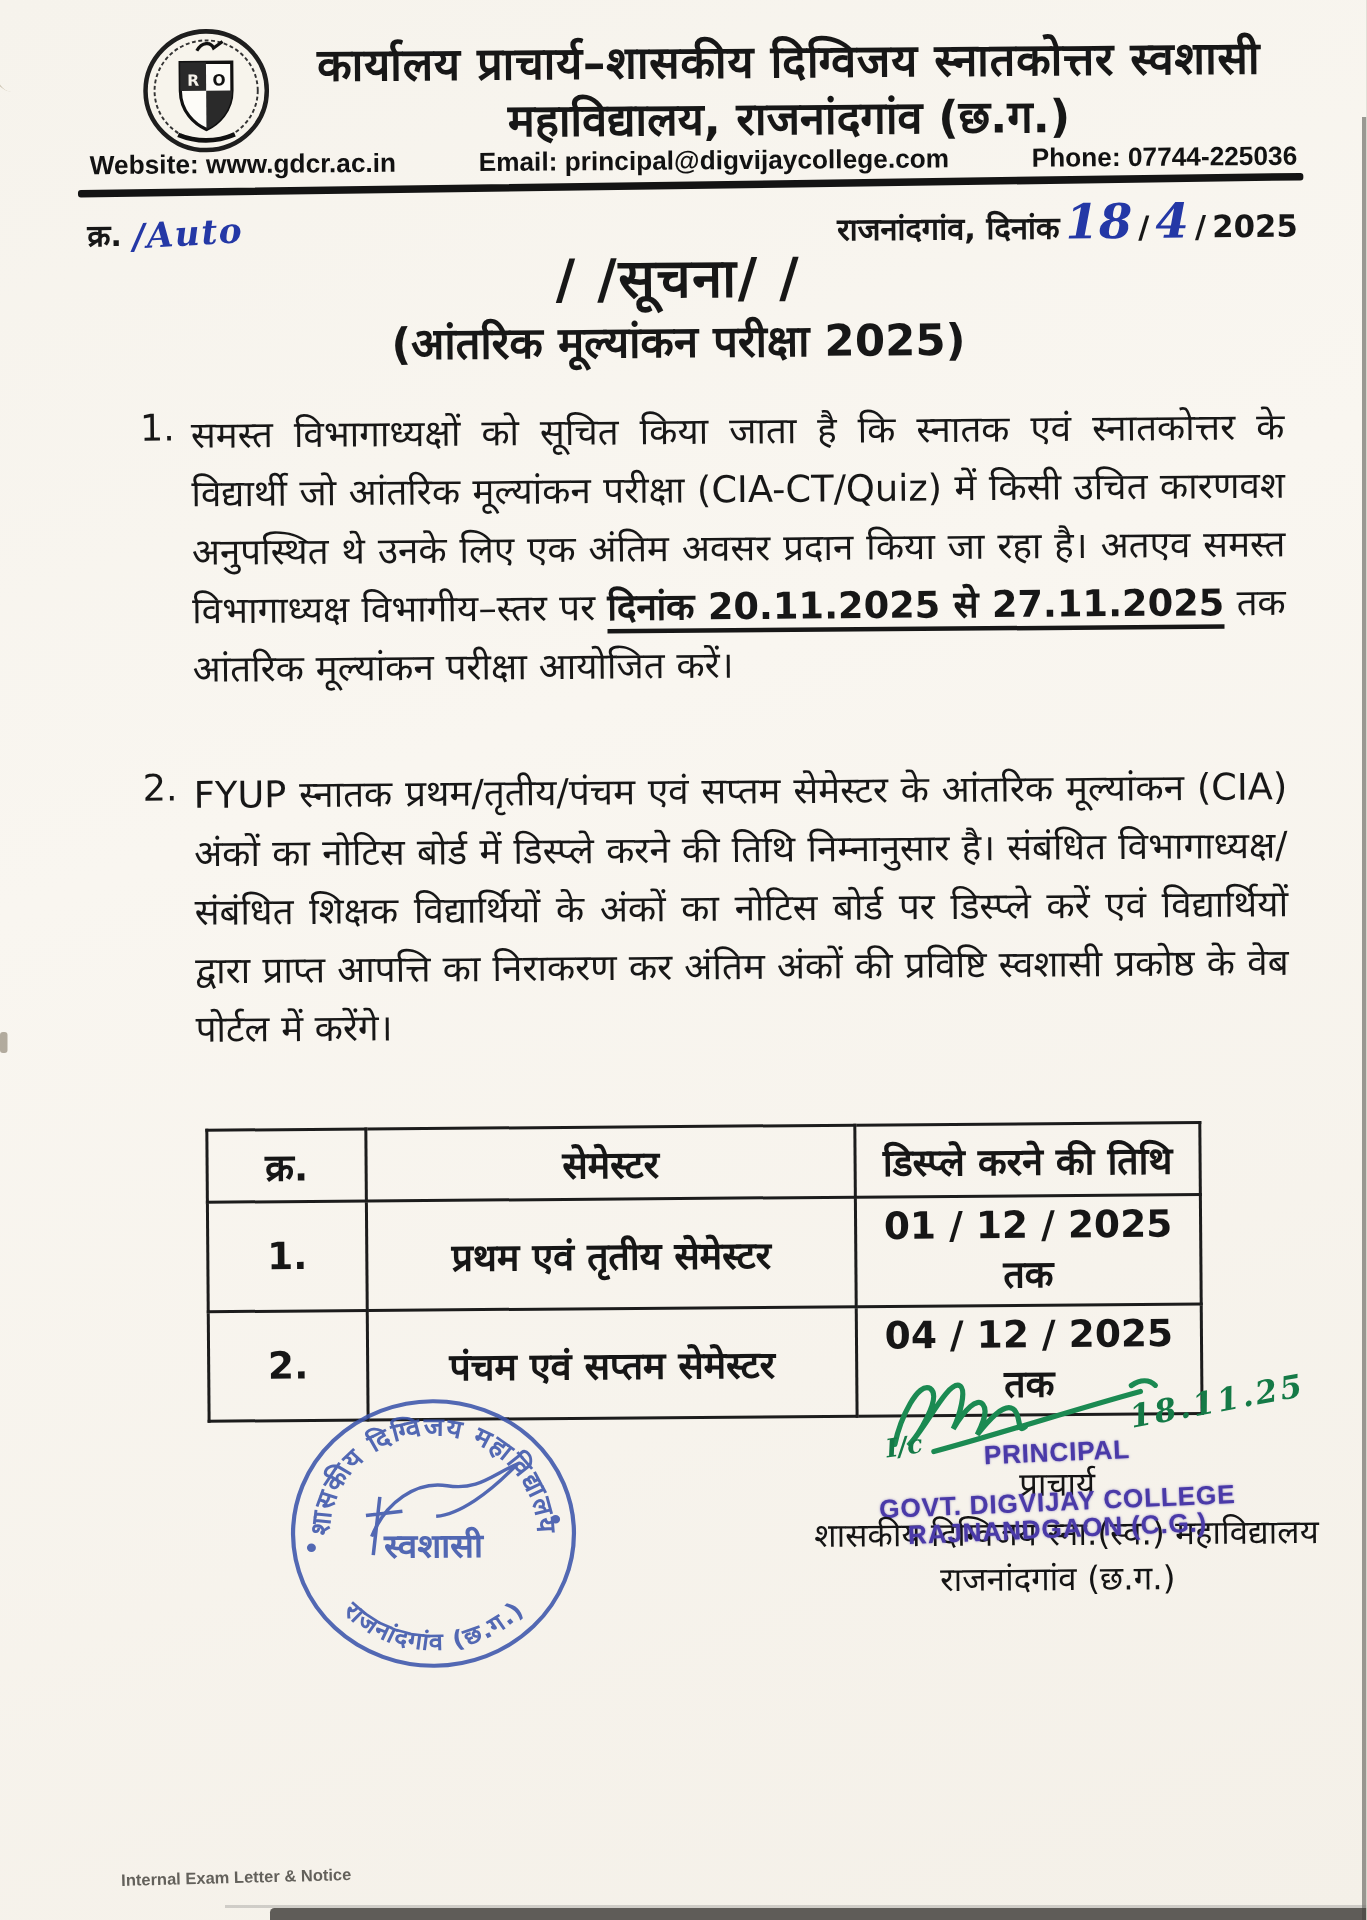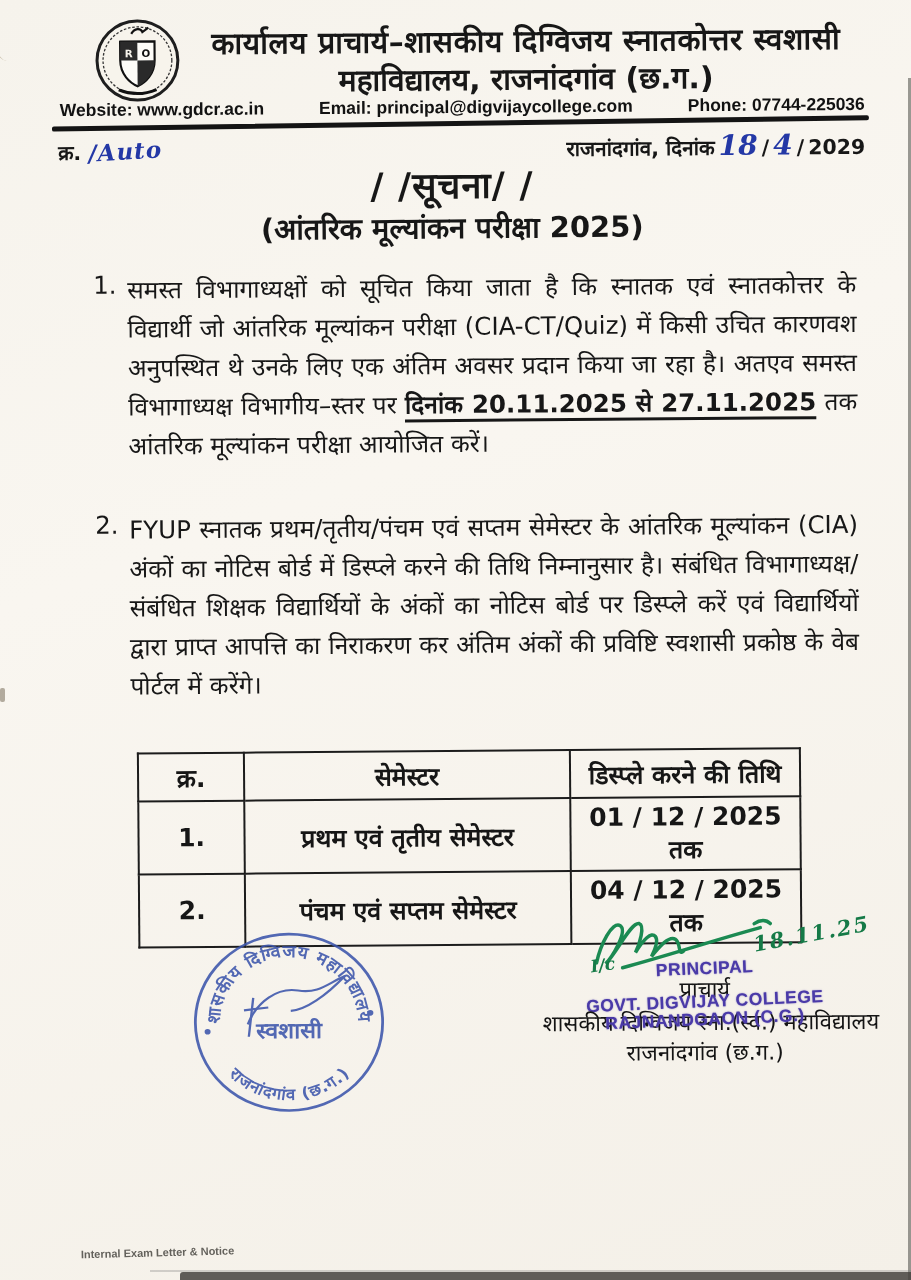--- a/index.html
+++ b/index.html
@@ -14,21 +14,21 @@
   .org2{left:178px;right:28px;top:58px;font-size:30px;font-weight:700;text-align:center;}
   .contact{left:64px;right:42px;top:97px;display:flex;justify-content:space-between;
     font-family:"Liberation Sans",sans-serif;font-weight:700;font-size:17.5px;color:#121212;}
   .rule{left:56px;right:38px;top:121px;height:5px;background:#141414;transform:rotate(-0.35deg);border-radius:2px;}
   
   .refrow{left:62px;right:42px;top:131px;display:flex;justify-content:space-between;align-items:baseline;}
   .ref-left{font-size:20px;font-weight:700;}
   .hw{font-family:"DejaVu Serif",serif;font-style:italic;color:#2438a6;font-weight:700;}
   .ref-left .hw{font-size:23px;letter-spacing:1px;display:inline-block;transform:rotate(-3deg);}
   .ref-right{font-size:20.5px;font-weight:700;display:flex;align-items:baseline;gap:4px;}
-  .ref-right .hw{font-size:28px;}
+  .ref-right .hw{font-size:32px;}
   
   .title{left:0;right:0;top:160px;text-align:center;font-size:36px;font-weight:700;letter-spacing:1px;}
   .subtitle{left:0;right:0;top:207px;text-align:center;font-size:29px;font-weight:700;}
   
   .para{left:96px;right:52px;display:flex;}
   .para .num{width:34px;font-size:24.5px;flex:none;}
   .para .ptext{flex:1;font-size:24.5px;line-height:39px;text-align:justify;}
   .hl{font-weight:700;text-decoration:underline;text-decoration-thickness:2.5px;text-underline-offset:6px;}
   
   .sem-table{left:136px;top:750px;border-collapse:collapse;background:transparent;}
@@ -91,21 +91,21 @@
       <div class="ref-left">
         <span>क्र.</span>
         <span class="hw">/Auto</span>
       </div>
       <div class="ref-right">
         <span>राजनांदगांव, दिनांक</span>
         <span class="hw">18</span>
         <span>/</span>
         <span class="hw">4</span>
         <span>/</span>
-        <span>2029</span>
+        <span>2025</span>
       </div>
     </div>
 
     <div class="abs title">/ /सूचना/ /</div>
     <div class="abs subtitle">(आंतरिक मूल्यांकन परीक्षा 2025)</div>
 
     <div class="abs para" style="top:268px;">
       <div class="num">1.</div>
       <div class="ptext">
         <span>समस्त विभागाध्यक्षों को सूचित किया जाता है कि स्नातक एवं स्नातकोत्तर के विद्यार्थी जो आंतरिक मूल्यांकन परीक्षा (CIA-CT/Quiz) में किसी उचित कारणवश अनुपस्थित थे उनके लिए एक अंतिम अवसर प्रदान किया जा रहा है। अतएव समस्त विभागाध्यक्ष विभागीय–स्तर पर</span>

